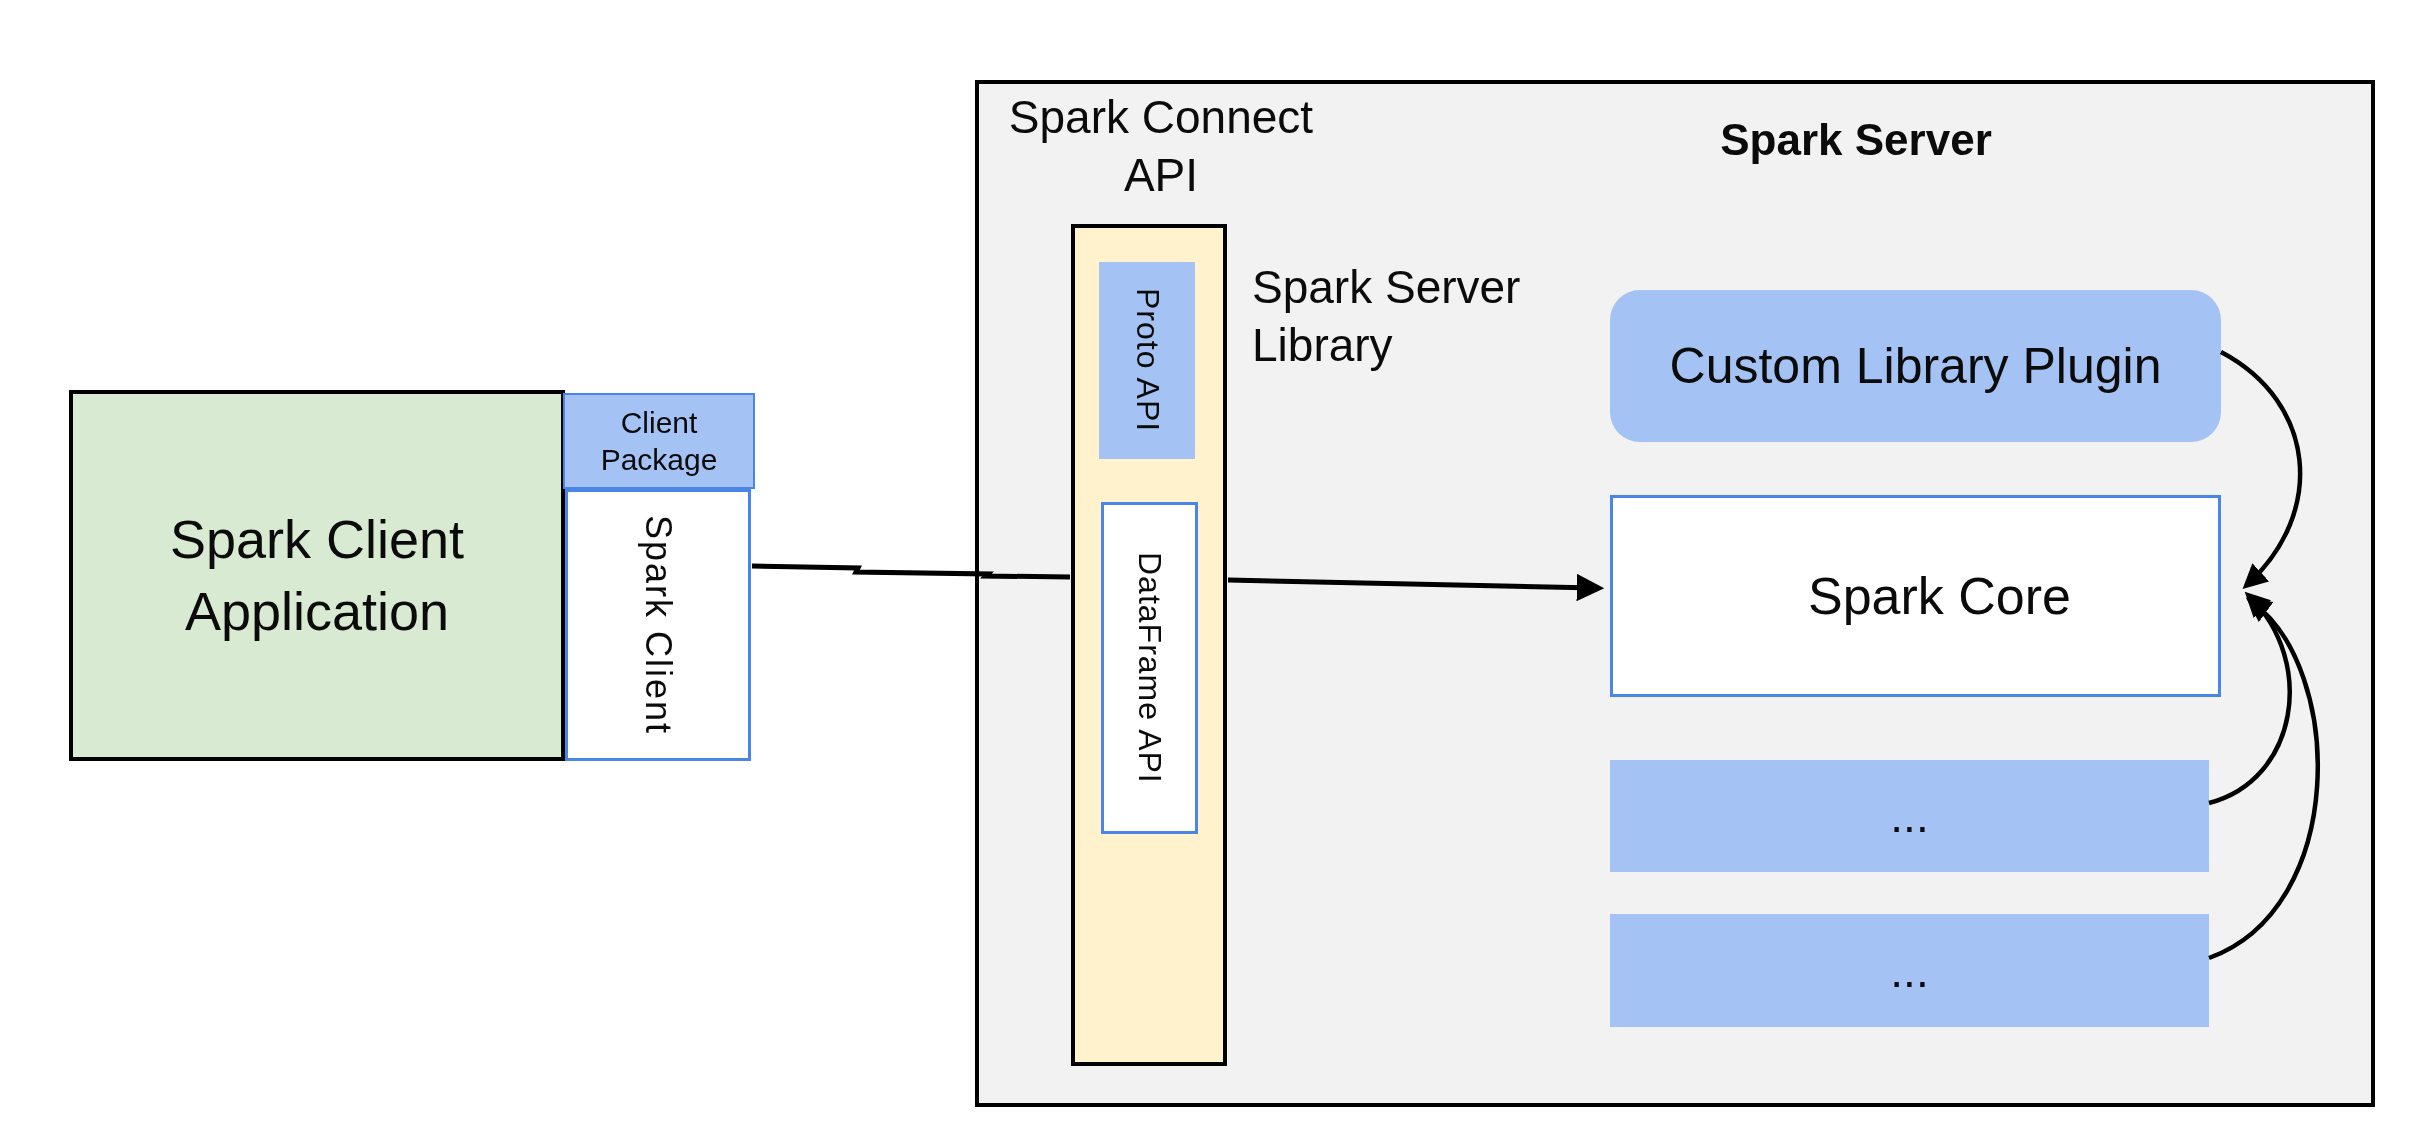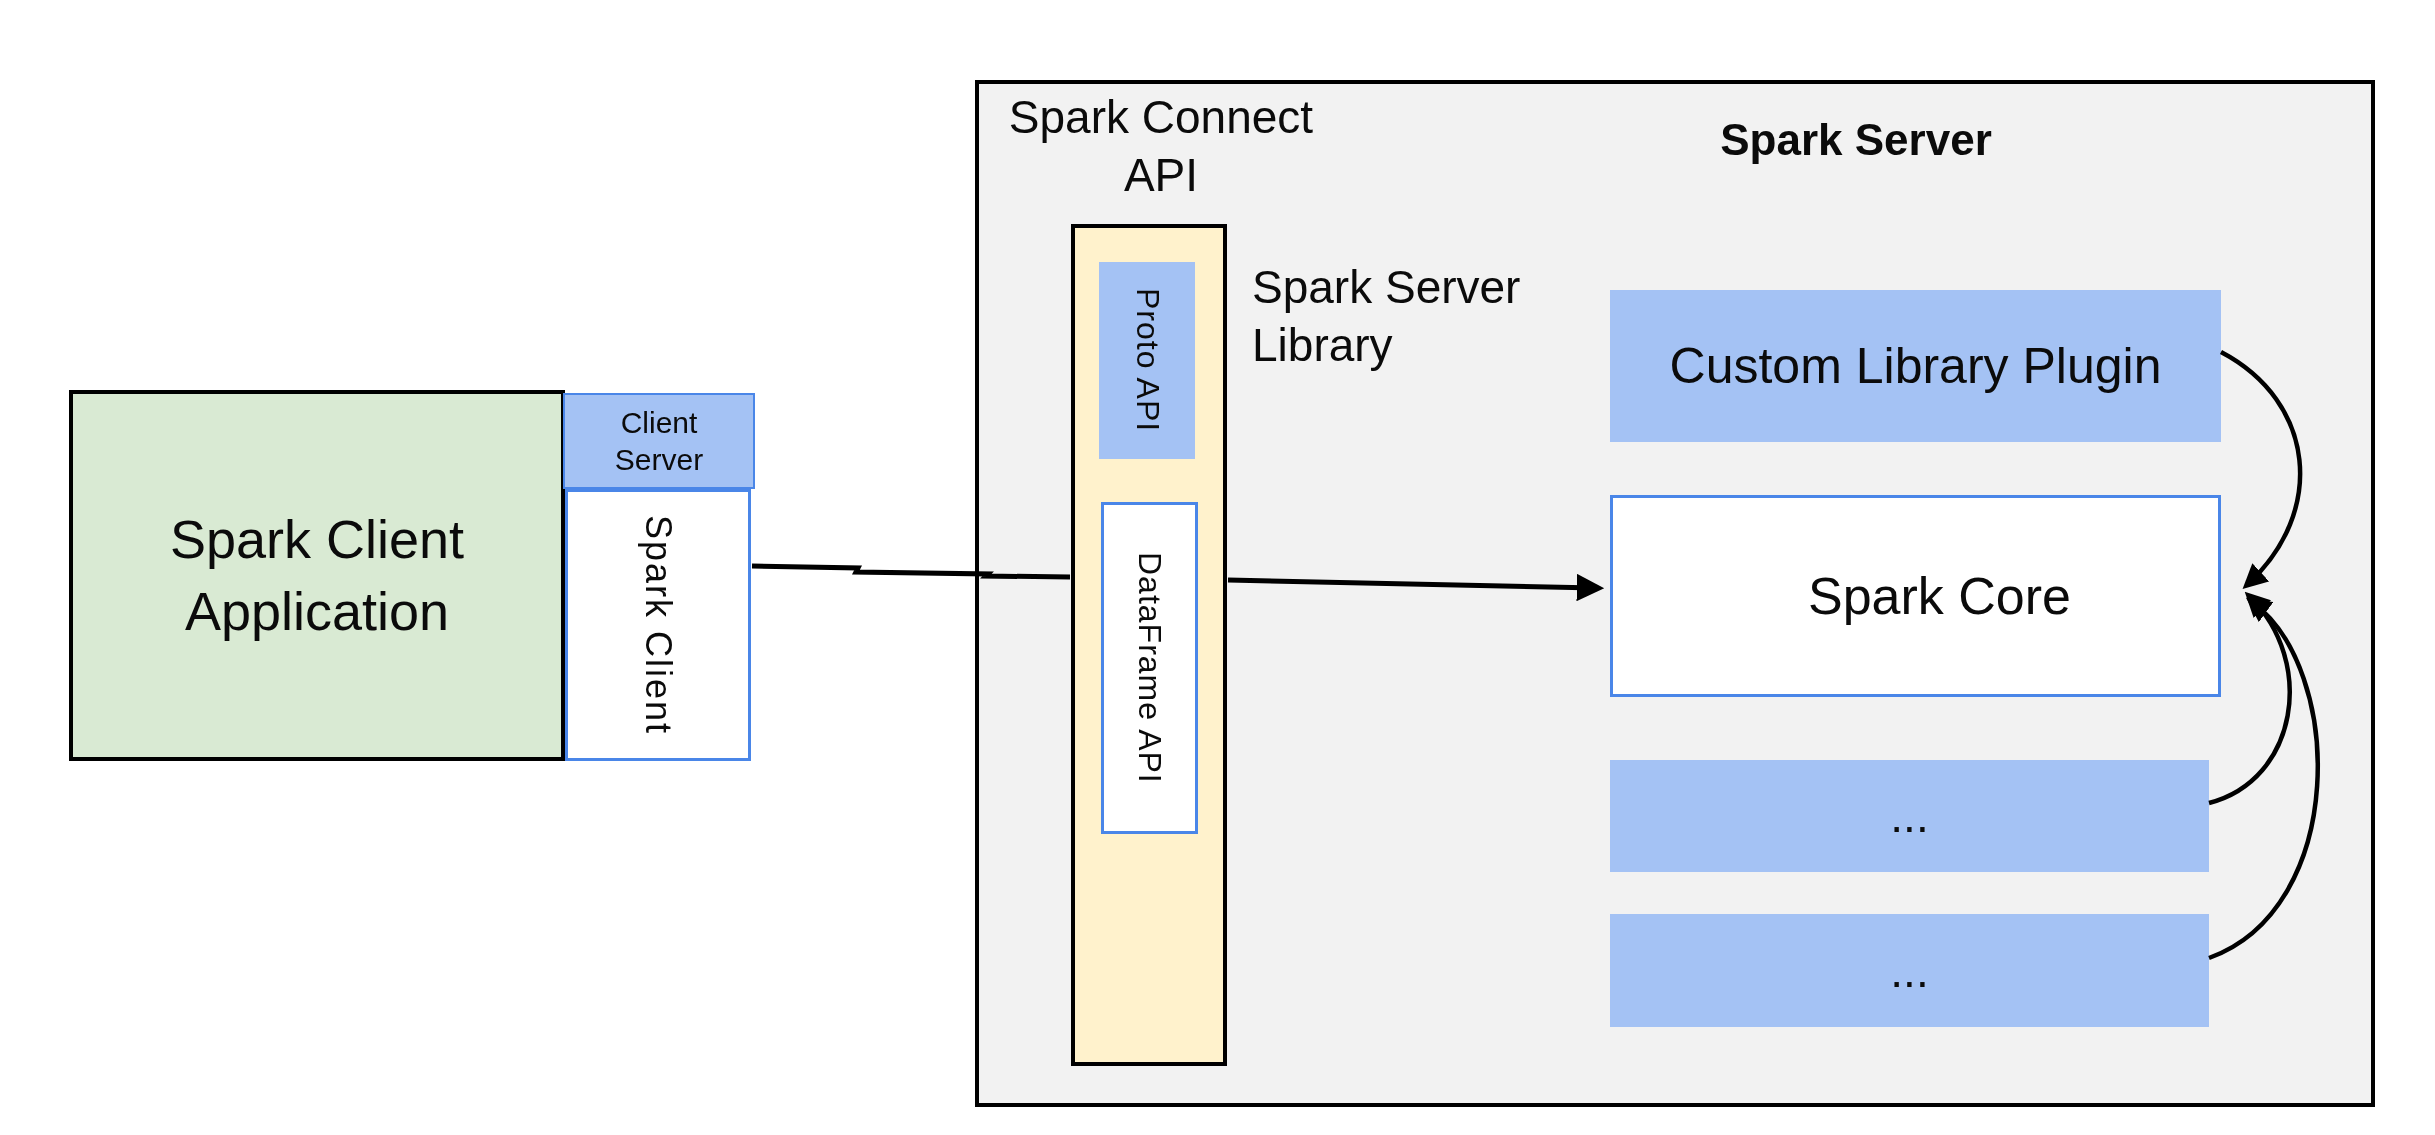--- a/index.html
+++ b/index.html
@@ -63,21 +63,21 @@
   .dataframe-api{
     left:1101px;top:490px;width:97px;height:332px;
     background:#ffffff;border:3px solid #4a86e8;
   }
   .library-label{
     left:1252px;top:246px;width:420px;
     font-size:46px;line-height:1.27;text-align:left;
   }
   .plugin-box{
     left:1610px;top:278px;width:611px;height:152px;
-    background:#a4c2f4;font-size:50px;
+    background:#a4c2f4;font-size:50px;border-radius:30px;
   }
   .core-box{
     left:1610px;top:483px;width:611px;height:202px;
     background:#ffffff;border:3px solid #4a86e8;
     font-size:52px;
     padding-left:48px;
   }
   .dots-box-1{
     left:1610px;top:748px;width:599px;height:112px;
     background:#a4c2f4;font-size:46px;
@@ -94,21 +94,21 @@
 </style>
 </head>
 <body>
 
 <div class="canvas">
 
   <div class="abs green-box center preline">Spark Client
 Application</div>
 
   <div class="abs client-package center preline">Client
-Server</div>
+Package</div>
 
   <div class="abs spark-client-box center">
     <span class="vtext">Spark Client</span>
   </div>
 
   <div class="abs container-box"></div>
 
   <div class="abs connect-api-label preline">Spark Connect
 API</div>
 

